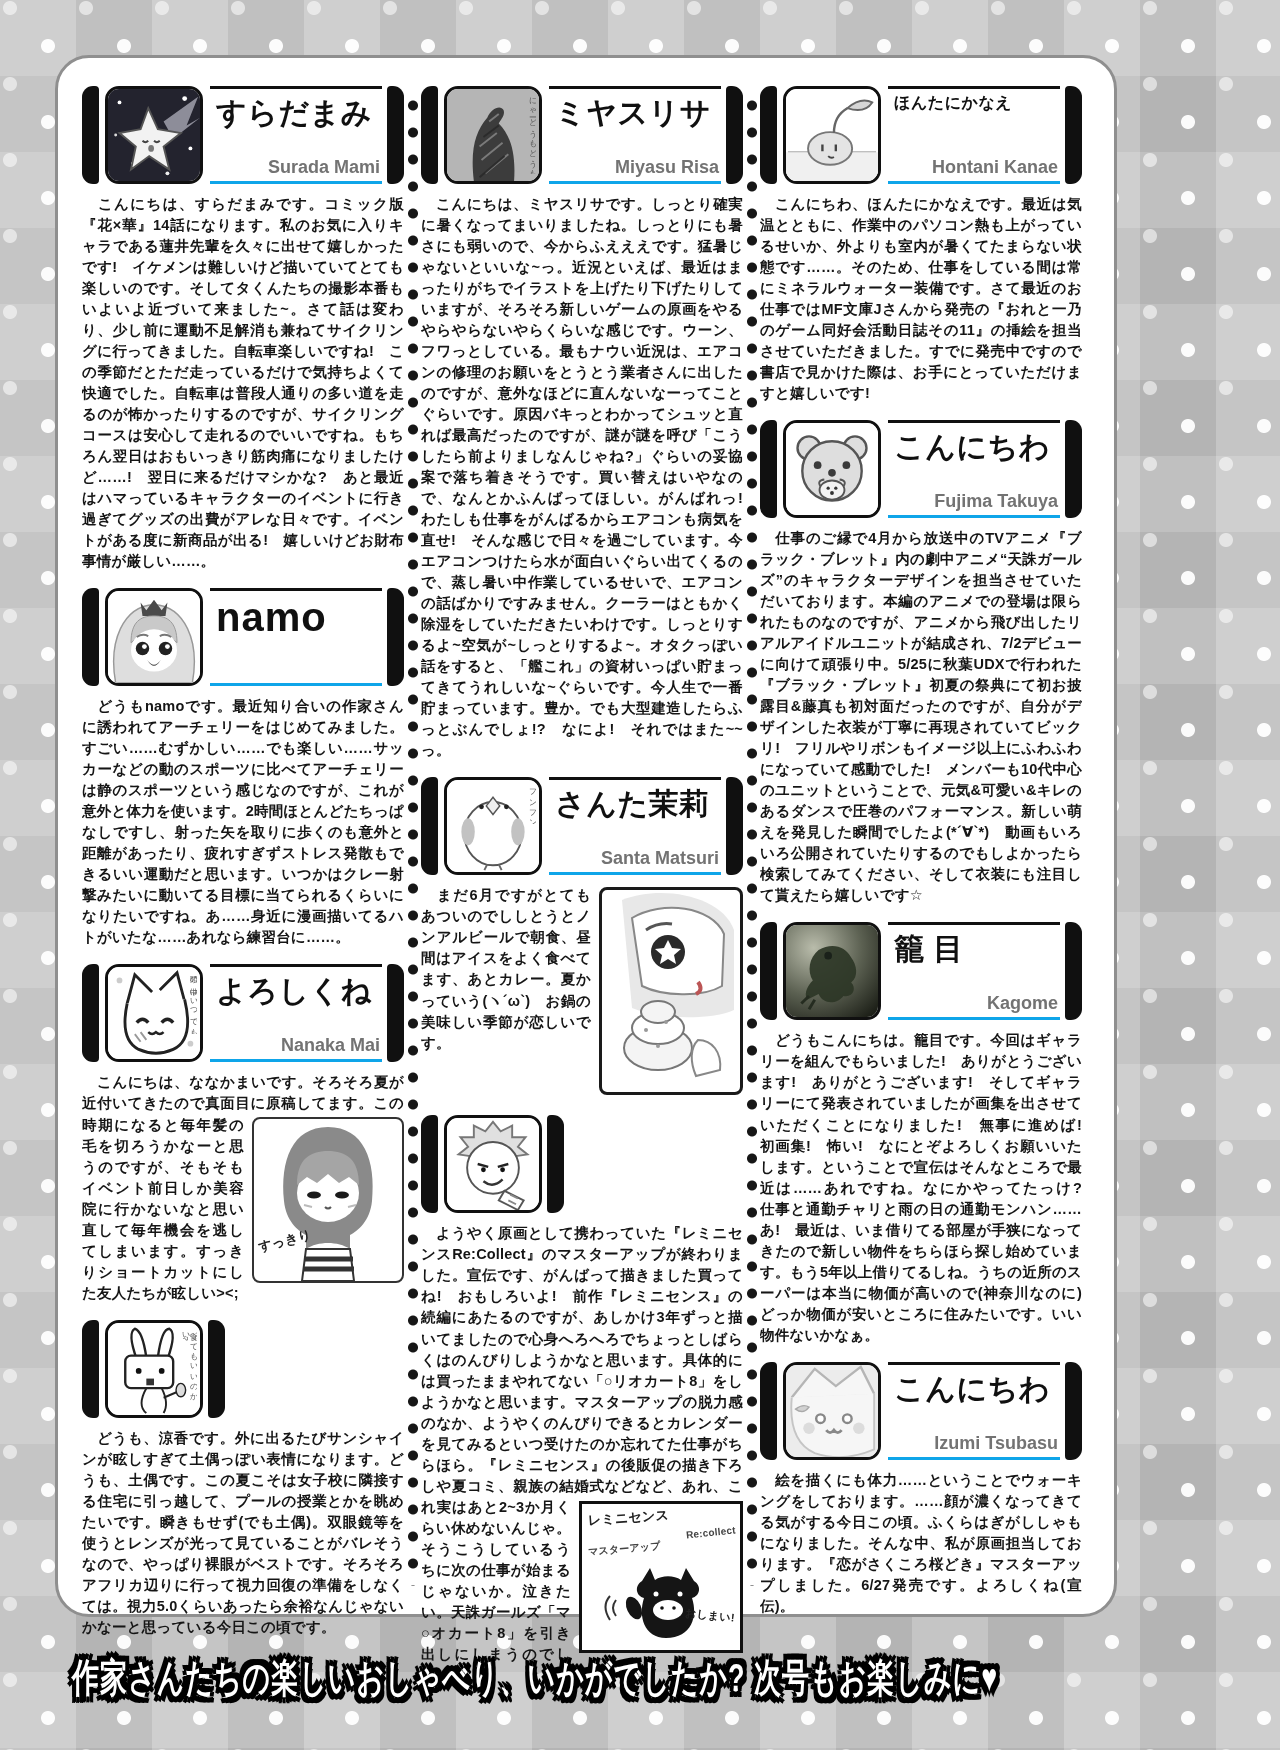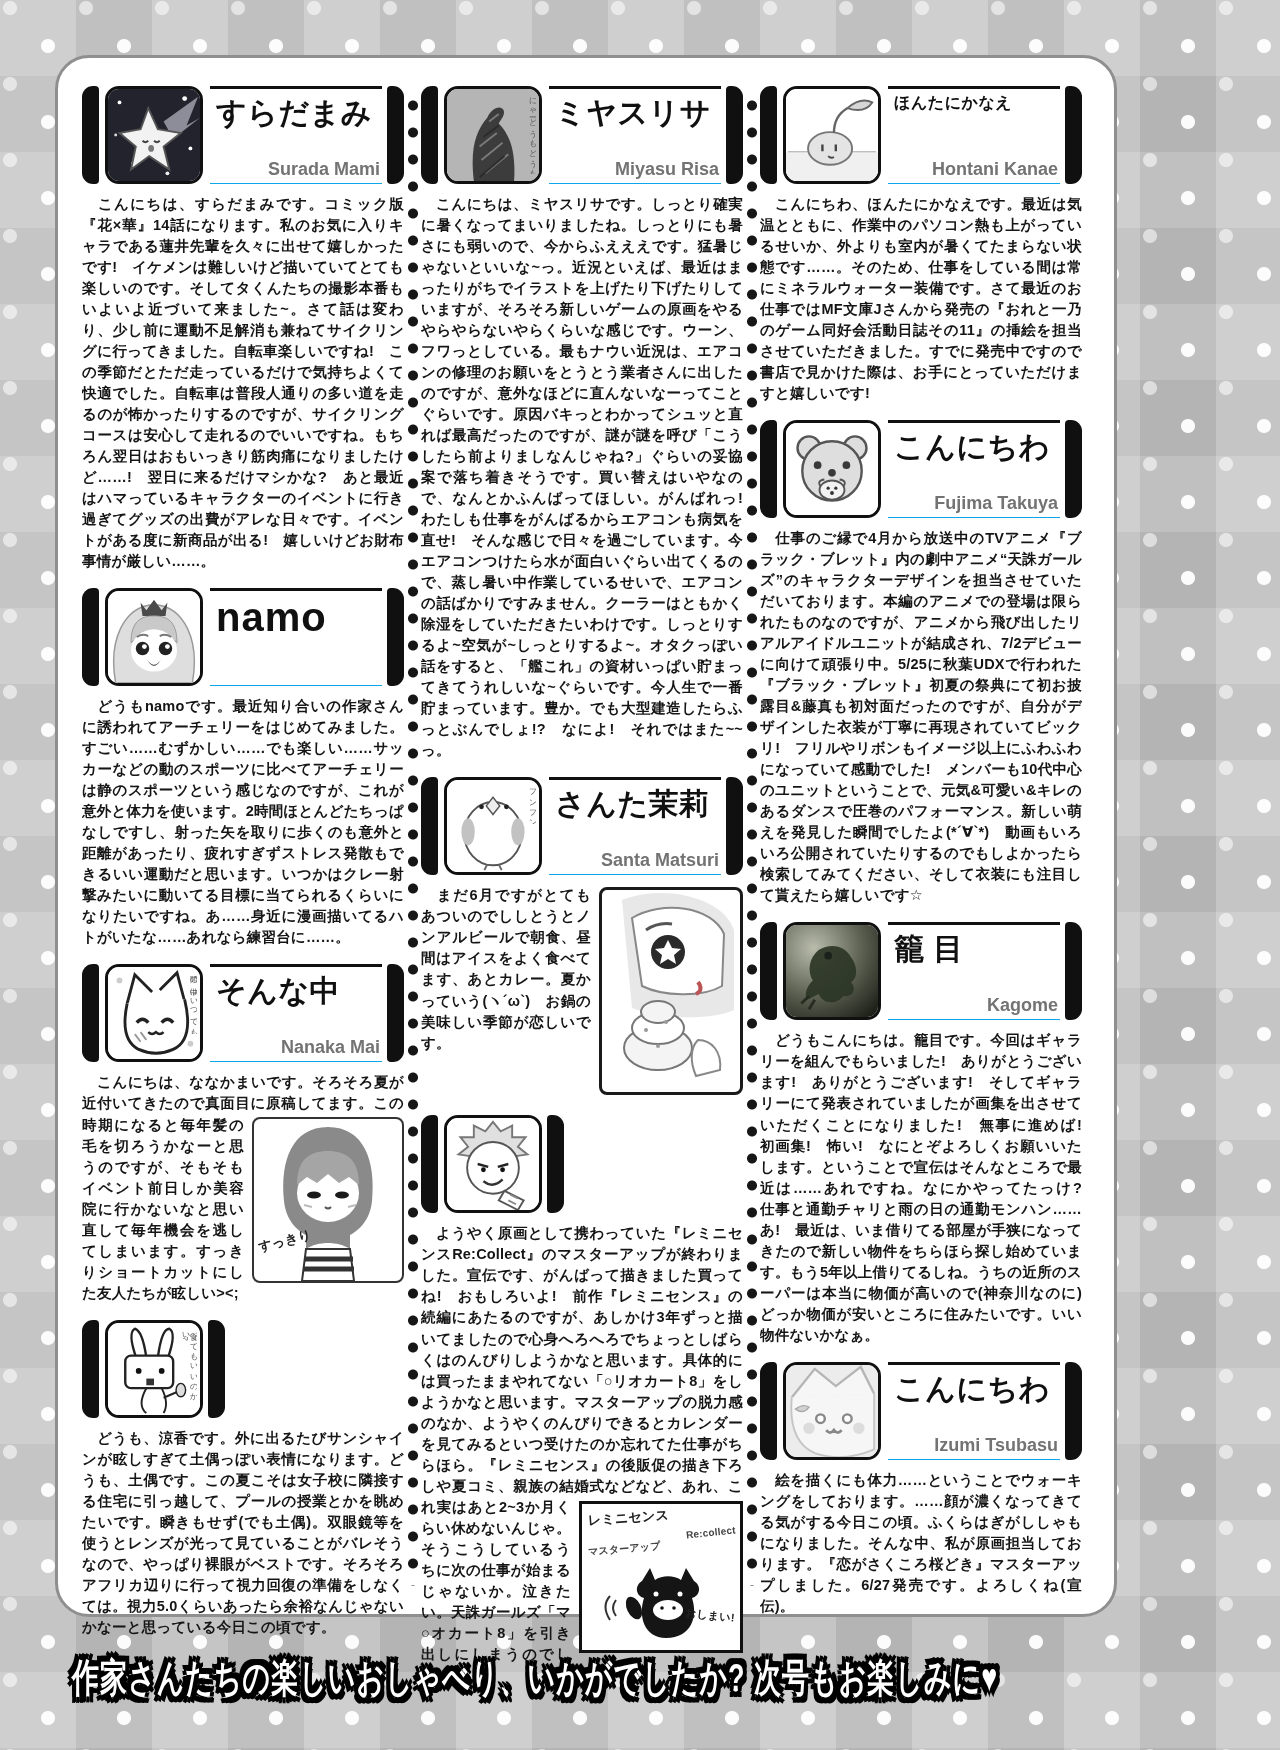--- a/index.html
+++ b/index.html
@@ -29,21 +29,21 @@
   }
   .ablock{margin-bottom:16px;}
   .ahead{display:flex;align-items:stretch;height:98px;margin:4px 0 10px;}
   .brL{width:17px;flex:none;background:#101010;border-radius:11px 4px 4px 11px;margin-right:6px;}
   .brR{width:17px;flex:none;background:#101010;border-radius:4px 11px 11px 4px;margin-left:5px;}
   .av{width:92px;height:92px;flex:none;align-self:center;border:3px solid #101010;border-radius:14px;
       overflow:hidden;background:#fff;position:relative;}
   .av svg{display:block;width:100%;height:100%;}
   .avnote{position:absolute;top:3px;right:3px;writing-mode:vertical-rl;font-size:8px;line-height:1;
       color:#555;letter-spacing:1px;max-height:86px;overflow:hidden;}
-  .nameblk{flex:1;min-width:0;margin-left:7px;border-top:3px solid #101010;border-bottom:1px solid #0ea5e9;
+  .nameblk{flex:1;min-width:0;margin-left:7px;border-top:3px solid #101010;border-bottom:3px solid #0ea5e9;
       display:flex;flex-direction:column;justify-content:space-between;padding:4px 2px 3px 6px;}
   .jname{font-size:30px;font-weight:bold;color:#101010;white-space:nowrap;letter-spacing:.5px;}
   .jname.sz7{font-size:16px;}
   .jname.sz8{font-size:20px;letter-spacing:0;}
   .jname.latin{font-size:40px;letter-spacing:1px;}
   .rname{font-size:18px;font-weight:bold;color:#737373;text-align:right;white-space:nowrap;}
   .atext{font-size:14.5px;line-height:1.45;text-align:justify;color:#151515;font-weight:600;
       overflow:hidden;letter-spacing:.2px;}
   .inset{float:right;position:relative;background:#fff;}
   .inset svg{display:block;width:100%;height:100%;}
@@ -139,21 +139,21 @@
             <path d="M30 58 q6 -7 12 0" stroke="#222" stroke-width="3.5" fill="none"></path>
             <path d="M56 58 q6 -7 12 0" stroke="#222" stroke-width="3.5" fill="none"></path>
             <path d="M42 68 q4 4 8 0 q4 4 8 0" stroke="#222" stroke-width="2.5" fill="none"></path>
             <path d="M28 70 l6 8 M34 68 l6 8" stroke="#999" stroke-width="2"></path>
             <circle cx="12" cy="14" r="3" fill="#ccc"></circle>
               <circle cx="86" cy="80" r="3" fill="#ccc"></circle>
           </svg>
           <span class="avnote">頭の中はいつでも春</span>
         </div>
         <div class="nameblk">
-          <div class="jname">そんな中</div>
+          <div class="jname">よろしくね</div>
           <div class="rname">Nanaka Mai</div>
         </div>
         <div class="brR"></div>
       </div>
       <div class="atext">
         <span>　こんにちは、ななかまいです。そろそろ夏が近付いてきたので真面目に原稿してます。この時期に</span><span class="inset inset-nanaka">
             <svg viewBox="0 0 148 162">
             <path d="M74 8 C38 8 26 42 30 82 C32 102 44 112 52 116 L52 130 C64 122 84 122 96 130 L96 116 C104 112 116 102 118 82 C122 42 110 8 74 8 Z" fill="#8a8a8a"></path>
             <ellipse cx="74" cy="74" rx="31" ry="29" fill="#fff"></ellipse>
             <path d="M43 66 C43 40 56 32 74 32 C92 32 105 40 105 66 L95 58 L85 64 L74 55 L63 64 L53 58 Z" fill="#a5a5a5"></path>

